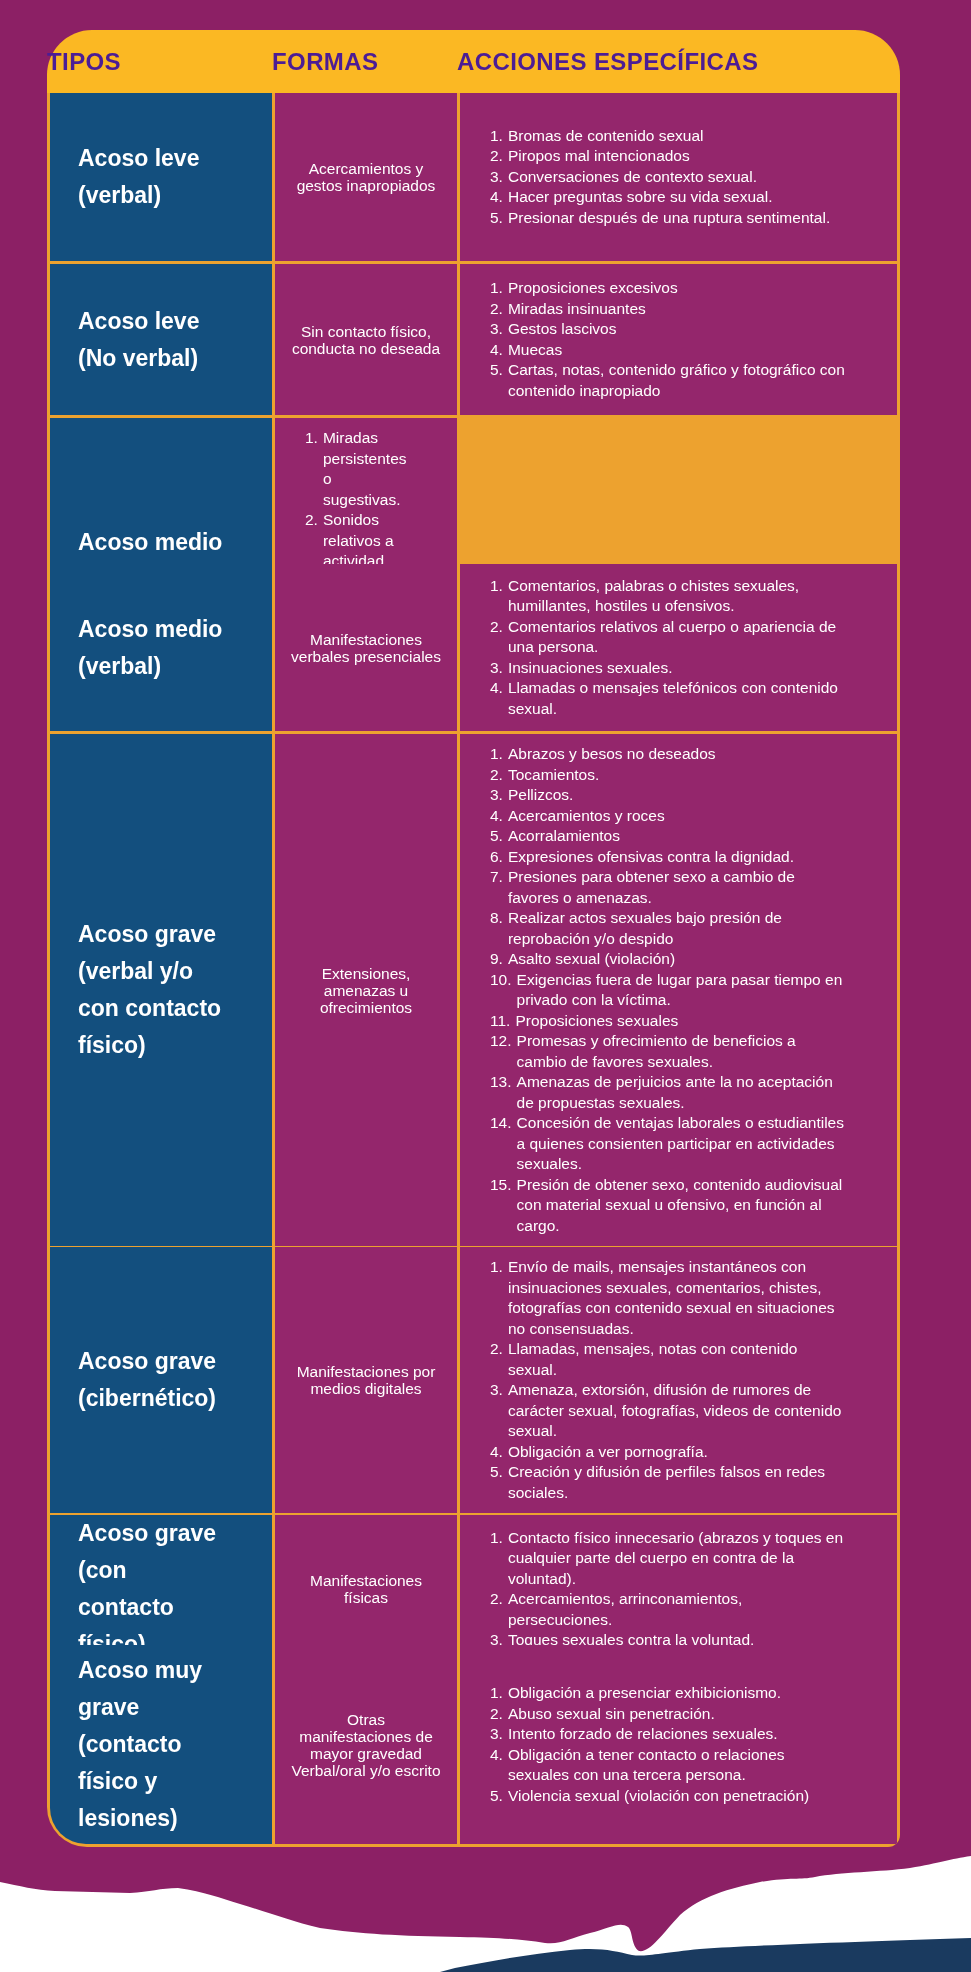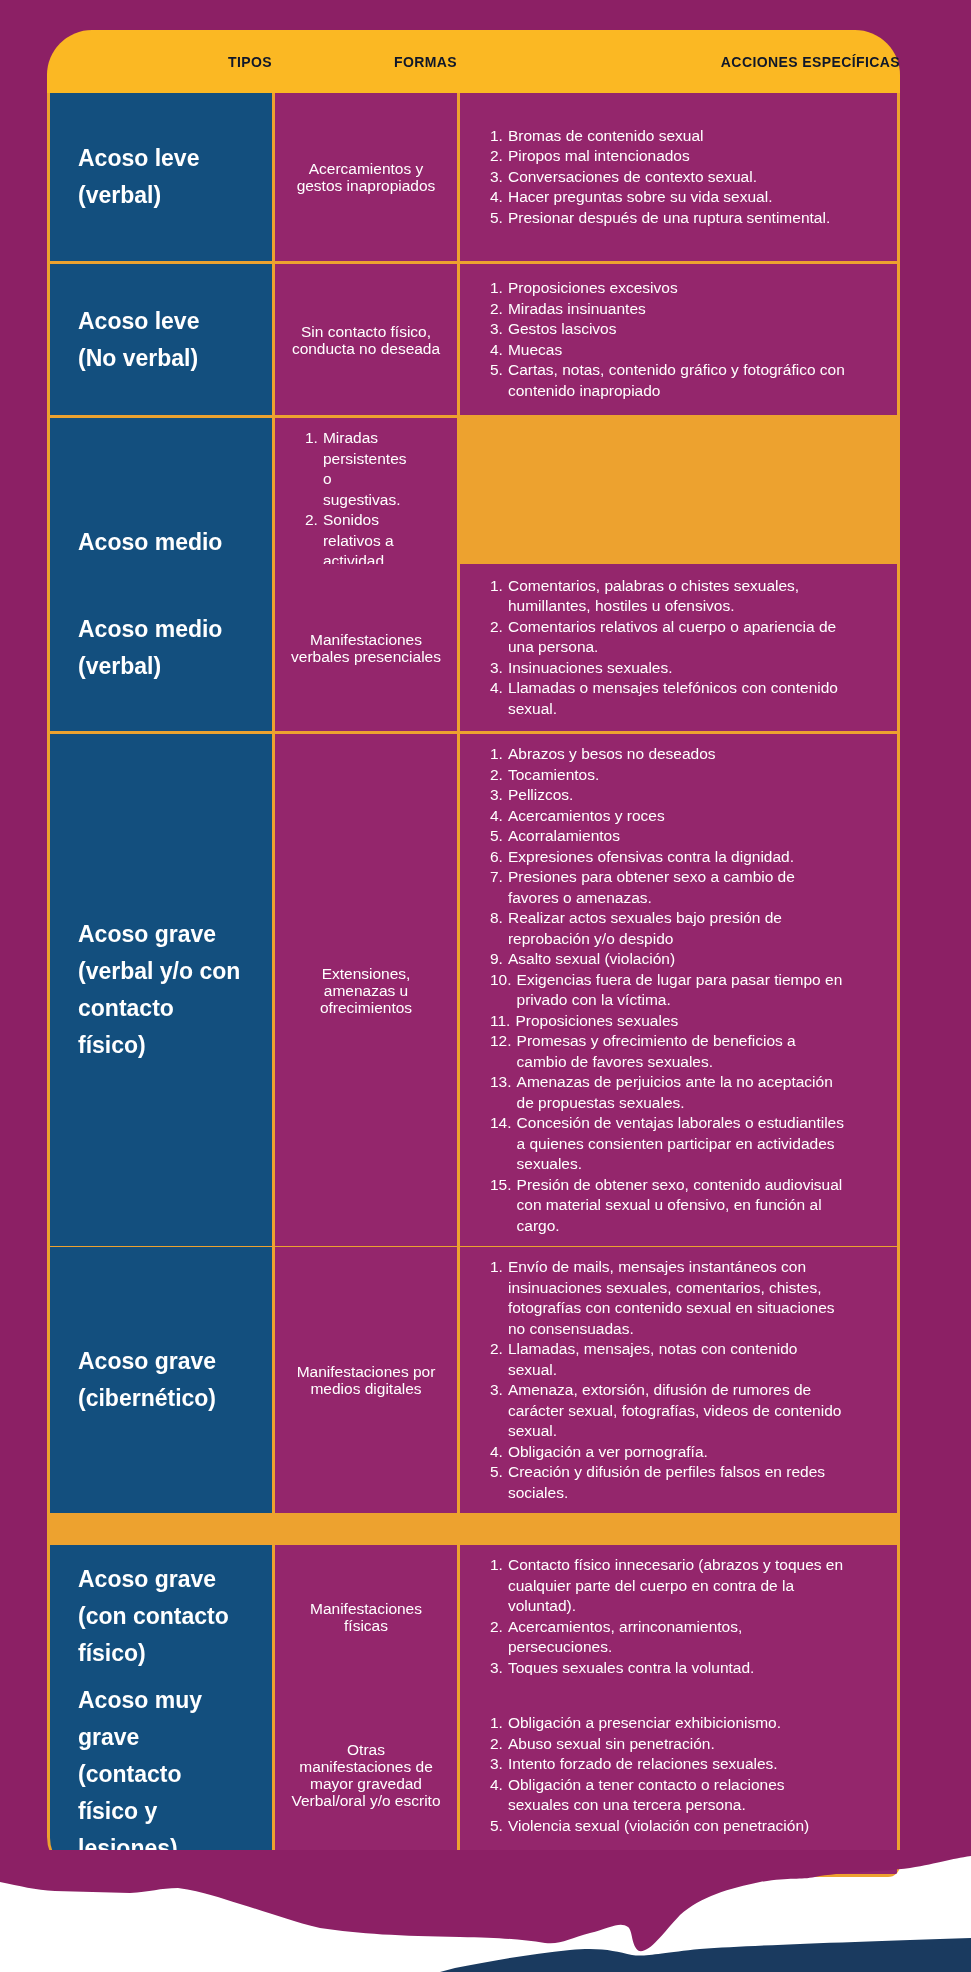--- a/index.html
+++ b/index.html
@@ -24,25 +24,25 @@
   }
   .thead{
     height:63px;
     background:#FBB823;
     border-radius:45px 45px 0 0;
     display:grid;
     grid-template-columns:225px 185px 1fr;
     align-items:center;
   }
   .thead .hcell{
-    text-align:right;
-    font-size:14px;
+    text-align:left;
+    font-size:24px;
     font-weight:bold;
     letter-spacing:.4px;
-    color:#0f172a;
+    color:#4c1d95;
   }
   .tbody{
     background:#EDA22F;
     padding:0 3px 3px 3px;
     border-radius:0 0 12px 40px;
     display:flex;
     flex-direction:column;
     gap:3px;
     overflow:hidden;
   }
@@ -50,28 +50,28 @@
     display:grid;
     grid-template-columns:222px 182px 1fr;
     gap:3px;
   }
   .row:nth-child(1){height:168px;}
   .row:nth-child(2){height:151px;}
   .row:nth-child(3){height:143px;}
   .row:nth-child(4){height:167px;}
   .row:nth-child(5){height:510px;}
   .row:nth-child(6){height:265px;}
-  .row:nth-child(7){height:127px;margin-top:30px;}
+  .row:nth-child(7){height:127px;}
   .row:nth-child(8){height:199px;border-radius:9px;}
   .cell-tipo{
     background:#134F7E;
     color:#ffffff;
     display:flex;
     align-items:center;
-    padding:0 30px 0 28px;
+    padding:0 46px 0 28px;
     font-size:23px;
     font-weight:bold;
     line-height:37px;
   }
   .row:last-child .cell-tipo{border-radius:0 0 0 36px;}
   .cell-forma{
     background:#94266C;
     color:#ffffff;
     display:flex;
     align-items:center;

